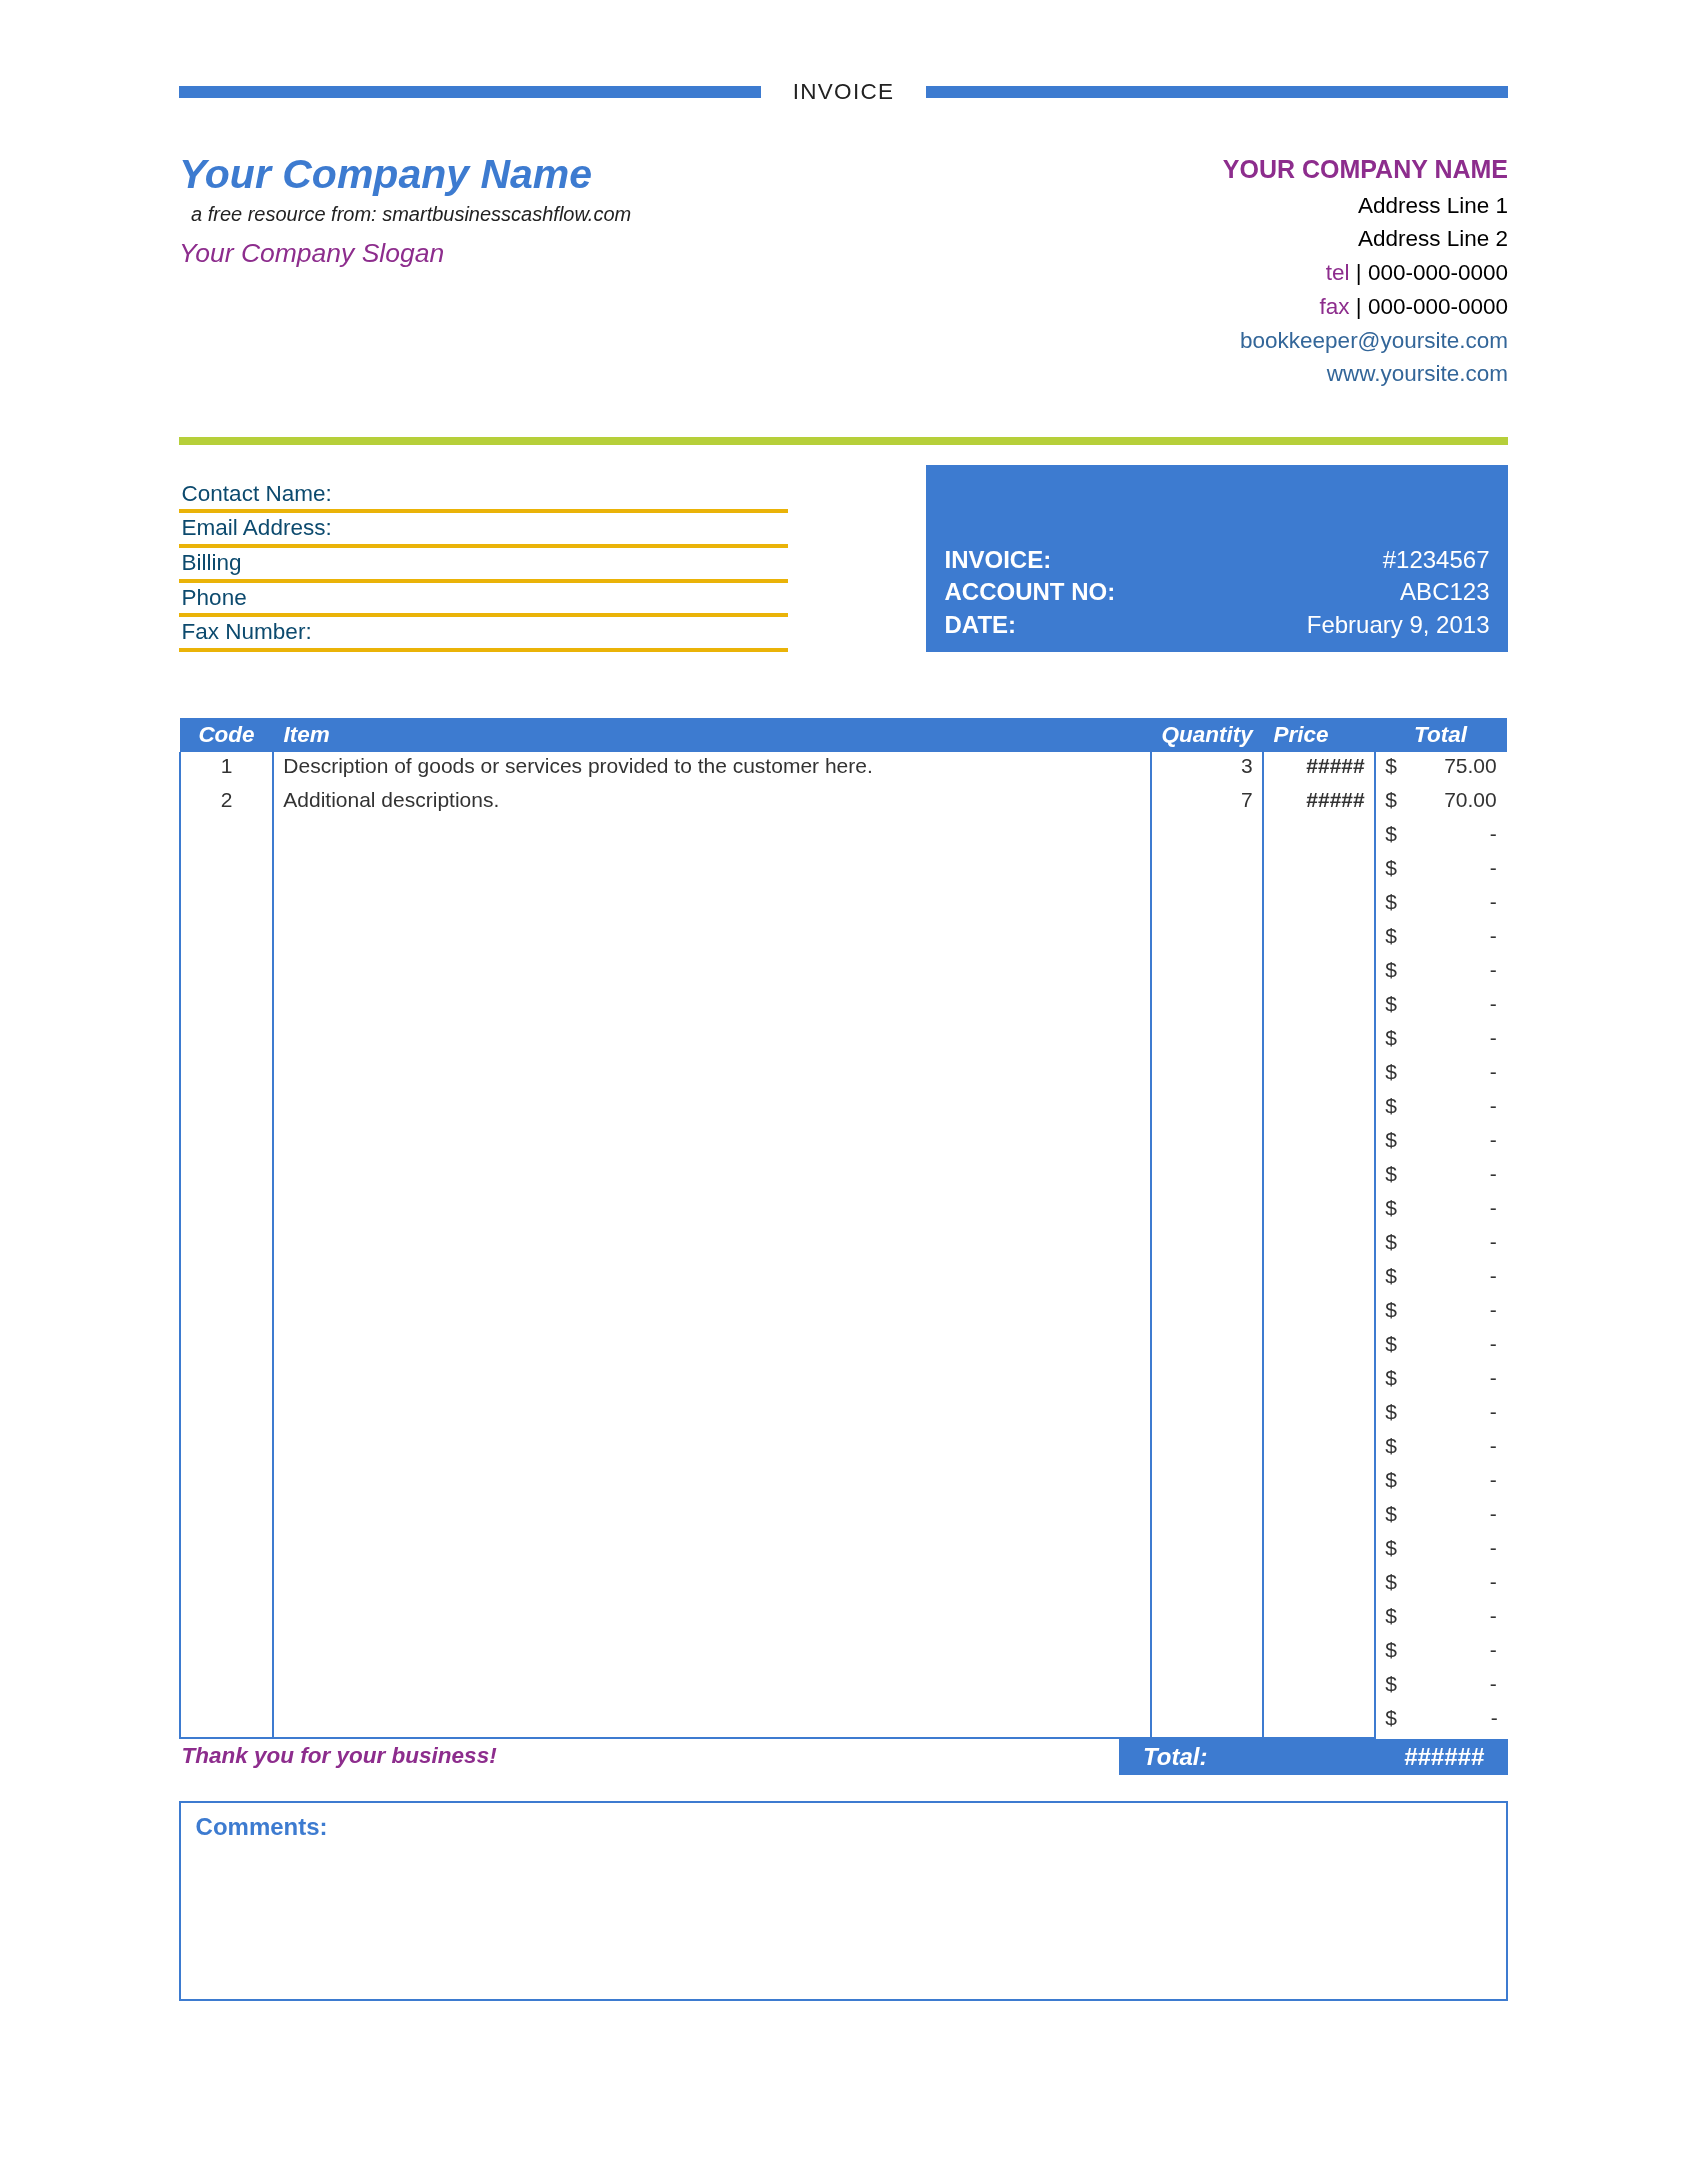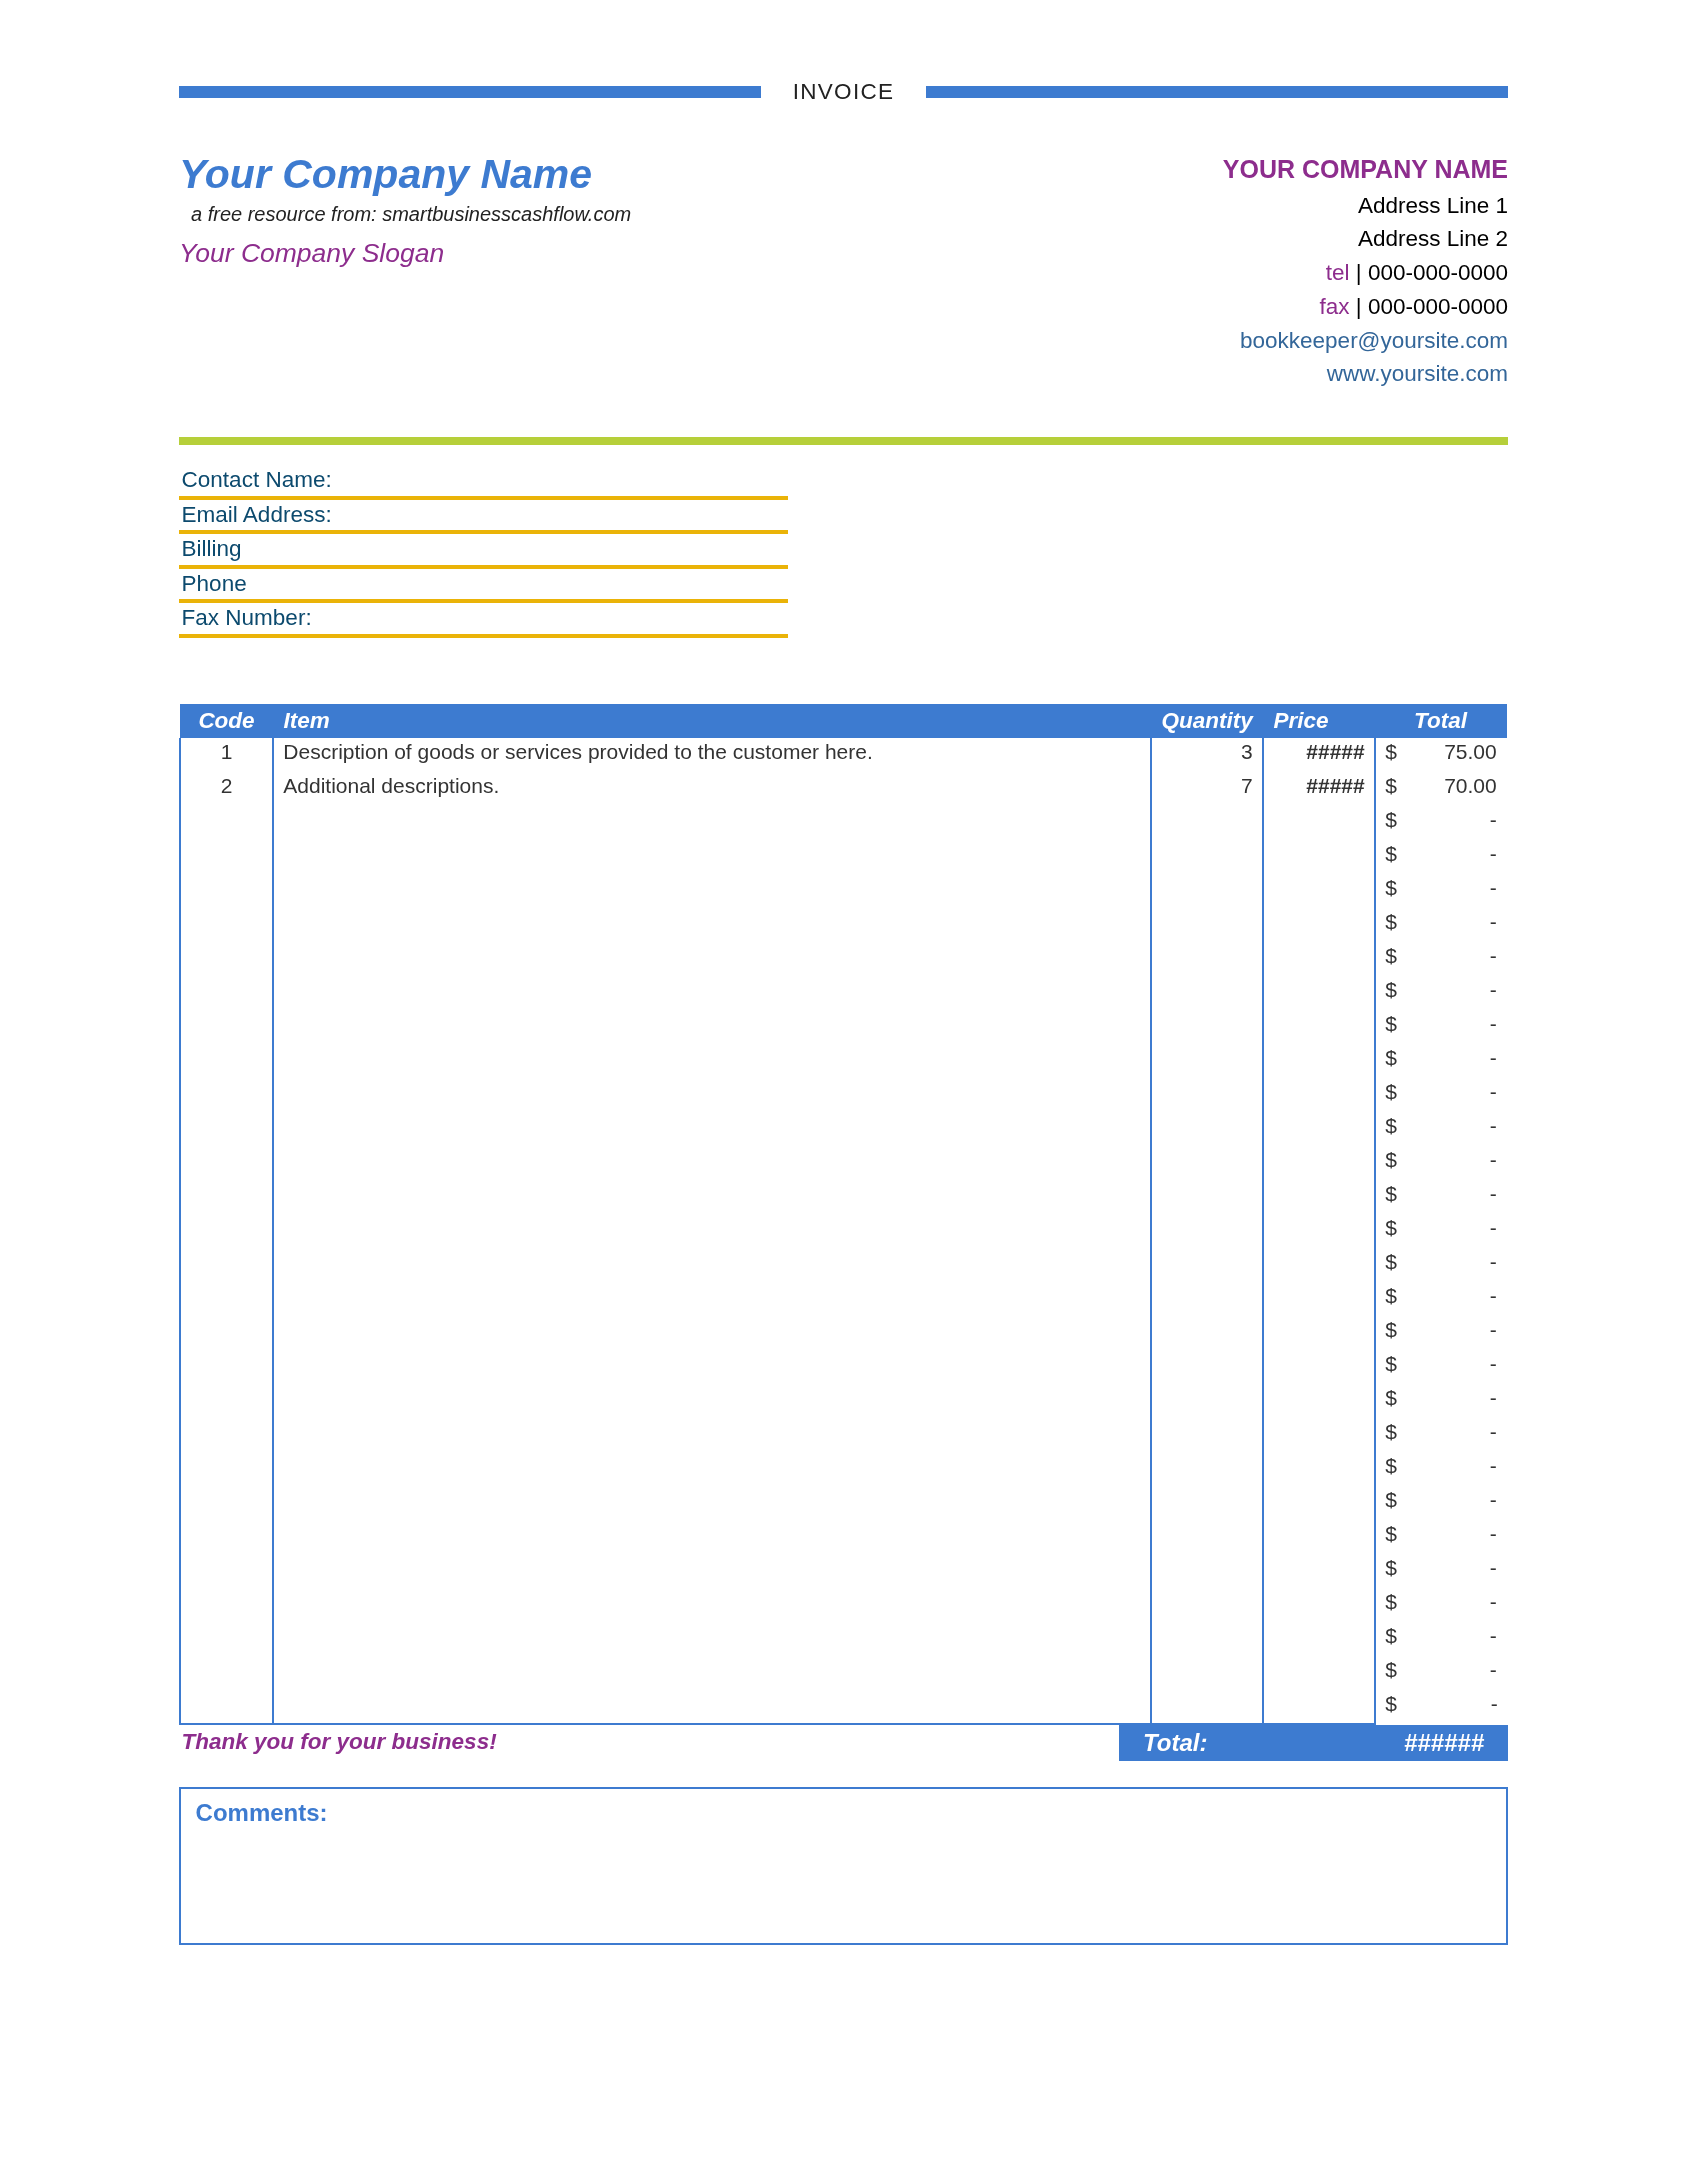--- a/index.html
+++ b/index.html
@@ -179,21 +179,21 @@
     font-weight: bold;
     font-style: italic;
     font-size: 24px;
     padding: 4px 24px;
   }
   .grand-total .glabel { width: 225px; }
   .grand-total .gval   { width: 116px; text-align: right; }
   .comments {
     margin-top: 26.5px;
     border: 2.6px solid #3d7bd0;
-    height: 158px;
+    height: 200px;
     padding: 9.3px 14.6px;
   }
   .comments-label {
     color: #3d7bd0;
     font-weight: bold;
     font-size: 24px;
   }
 </style>
 </head>
 <body>
@@ -235,20 +235,34 @@
 
 
   <div class="info-row">
     <div class="contact-block">
       <div class="contact-line">Contact Name:</div>
       <div class="contact-line">Email Address:</div>
       <div class="contact-line">Billing</div>
       <div class="contact-line">Phone</div>
       <div class="contact-line">Fax Number:</div>
     </div>
+    <div class="invoice-block">
+      <div class="invoice-line">
+        <span class="lbl">INVOICE:</span>
+        <span>#1234567</span>
+      </div>
+      <div class="invoice-line">
+        <span class="lbl">ACCOUNT NO:</span>
+        <span>ABC123</span>
+      </div>
+      <div class="invoice-line">
+        <span class="lbl">DATE:</span>
+        <span>February 9, 2013</span>
+      </div>
+    </div>
   </div>
 
   <table class="items-table">
     <thead>
       <tr>
         <th class="col-code">Code</th>
         <th class="col-item">Item</th>
         <th class="col-qty">Quantity</th>
         <th class="col-price">Price</th>
         <th class="col-total">Total</th>

